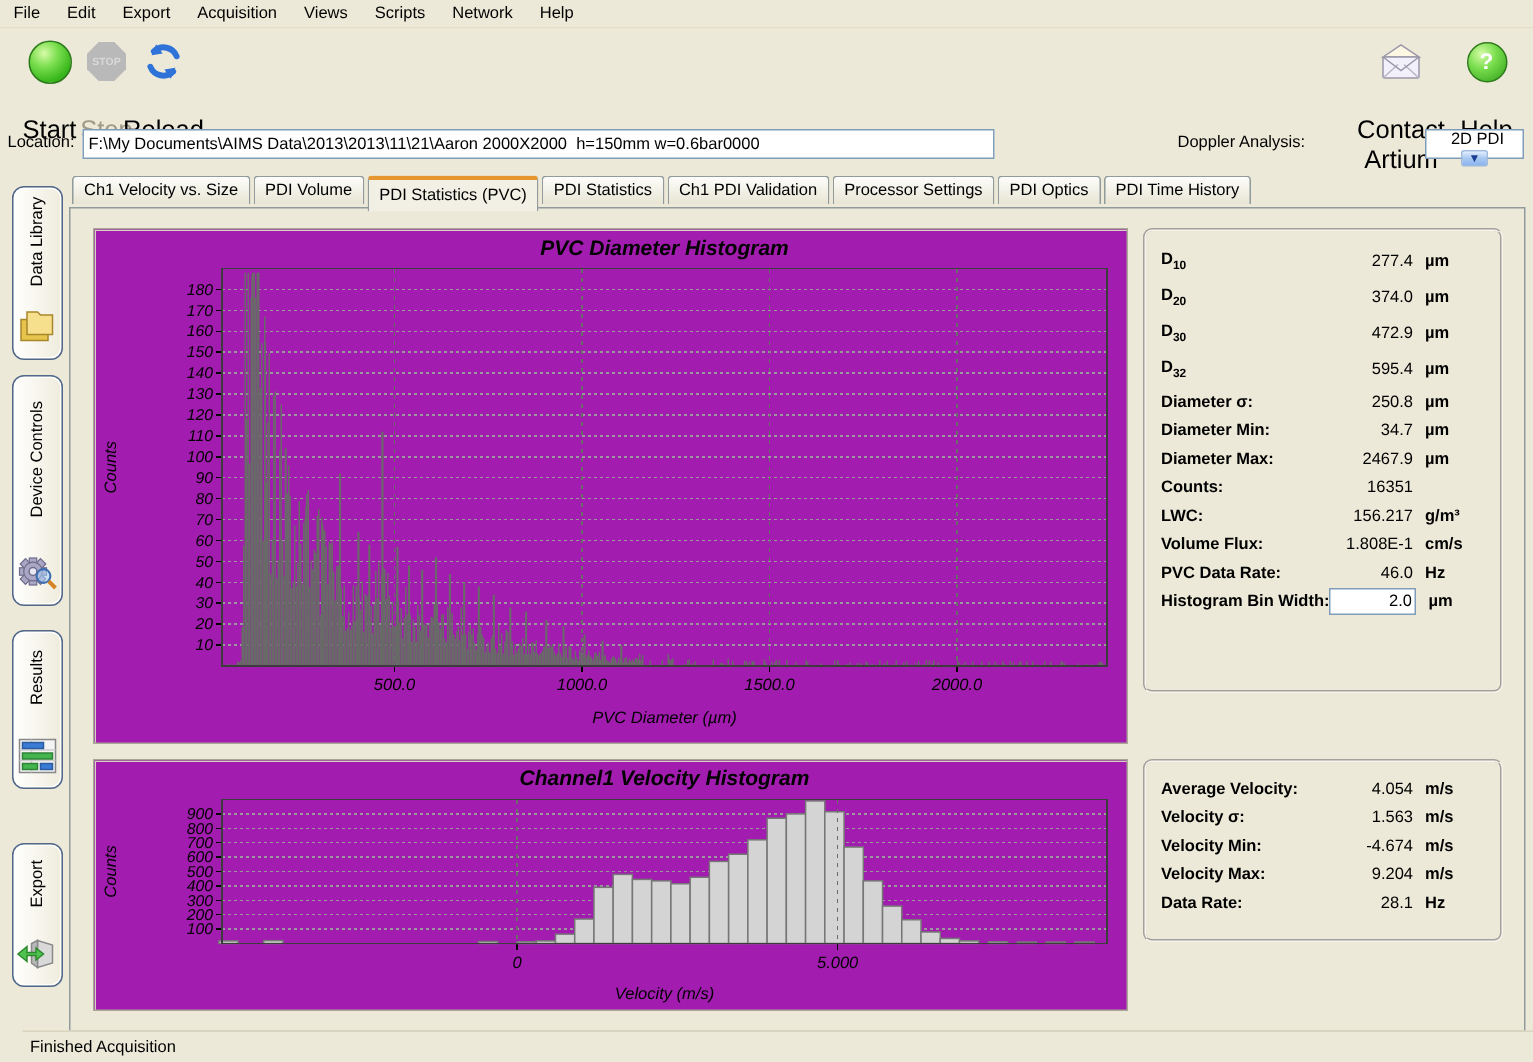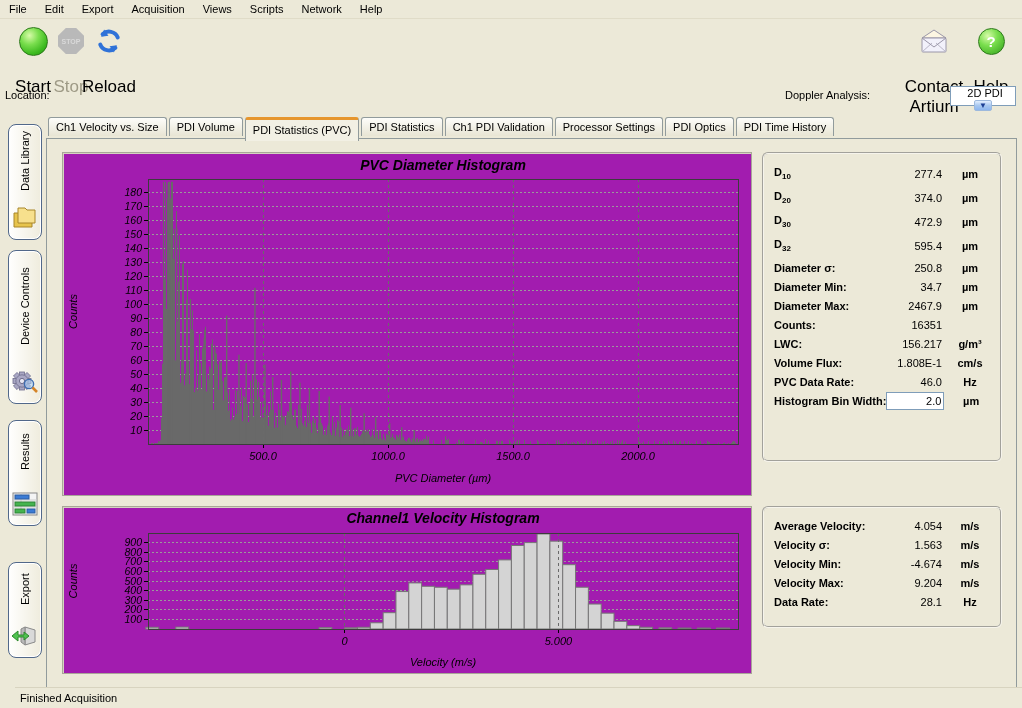--- a/index.html
+++ b/index.html
@@ -54,21 +54,21 @@
     writing-mode:vertical-rl;transform:rotate(180deg);white-space:nowrap;font-size:11px;padding:6px 0 2px 0;}
   .vbtn .vicon{height:34px;display:flex;align-items:center;justify-content:center;padding-bottom:4px;}
   
   .chartcard{position:absolute;background:#a21caf;border:1px solid #a9a698;box-shadow:inset 1px 1px 0 #d6d2c2;font-style:italic;}
   .statpanel{position:absolute;border:2px groove #f6f4ec;border-radius:6px;padding:8px 10px 0 10px;box-sizing:border-box;}
   .statrow{display:flex;align-items:center;height:19px;}
   .statrow.dsub{height:24px;}
   .statrow .slabel{font-weight:bold;white-space:nowrap;}
   .statrow .slabel sub{font-size:8px;}
   .statrow .svalue{margin-left:auto;text-align:right;min-width:60px;}
-  .statrow .sunit{width:40px;padding-left:8px;font-weight:bold;text-align:center;}
+  .statrow .sunit{width:40px;padding-left:8px;font-weight:bold;}
   .binwrap{width:58px;margin-left:auto;}
   .bininput{width:52px;height:14px;border:1px solid #7f9db9;background:#fff;text-align:right;
     font-family:"Liberation Sans","DejaVu Sans",sans-serif;font-size:11px;}
   
   .statusbar{position:absolute;left:15px;right:0;bottom:0;height:20px;border-top:1px solid #d8d4c0;
     background:#ece9d8;display:flex;align-items:center;padding-left:5px;}
   svg text{font-family:"Liberation Sans","DejaVu Sans",sans-serif;}
 </style>
 </head>
 <body>
@@ -123,20 +123,21 @@
   <div class="tbtn" style="left:968px;width:46px;">
     <div class="ticon">
         <div class="helpball">?</div>
       </div>
     <div class="tlabel">Help</div>
   </div>
 </div>
 
 <div class="locrow">
   <span class="loclabel">Location:</span>
+  <input class="locinput" value="F:\My Documents\AIMS Data\2013\2013\11\21\Aaron 2000X2000  h=150mm w=0.6bar0000" style="">
   <span class="doplabel">Doppler Analysis:</span>
   <div class="dropdown" style="width:64px;flex-direction:column;">
     <span class="dval">2D PDI</span>
     <span class="droparrow">▼</span>
   </div>
 </div>
 
 <div class="tabstrip">
     <div class="tab">Ch1 Velocity vs. Size</div>
     <div class="tab">PDI Volume</div>

